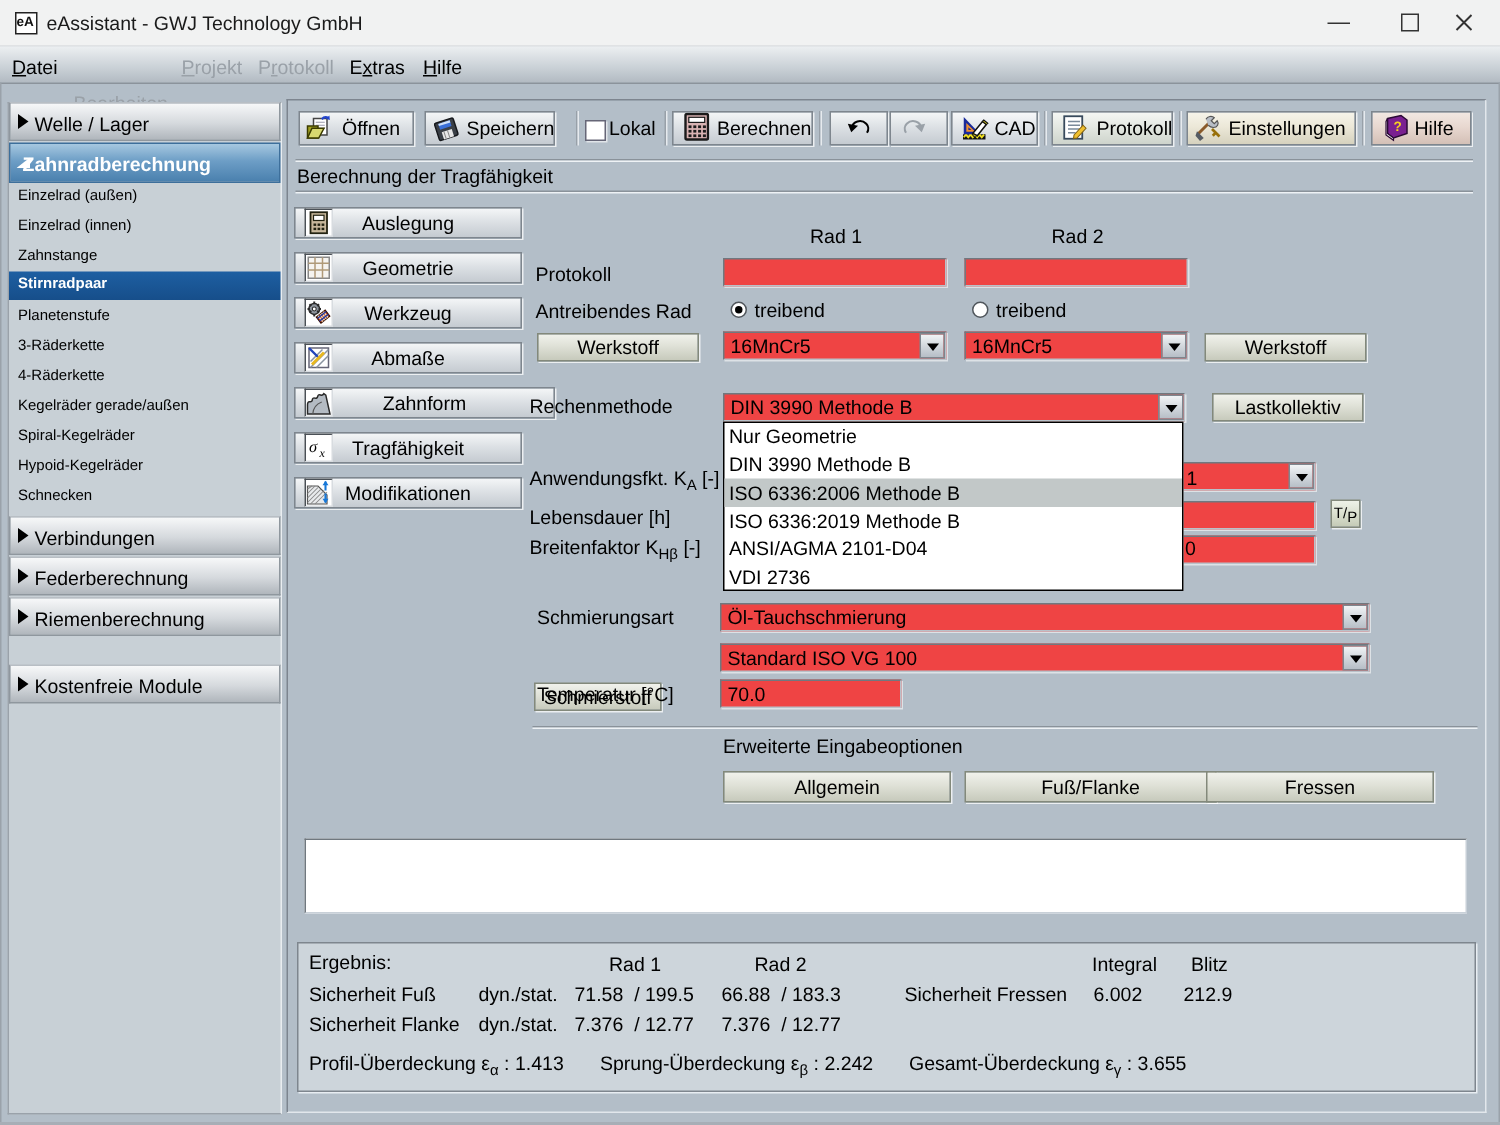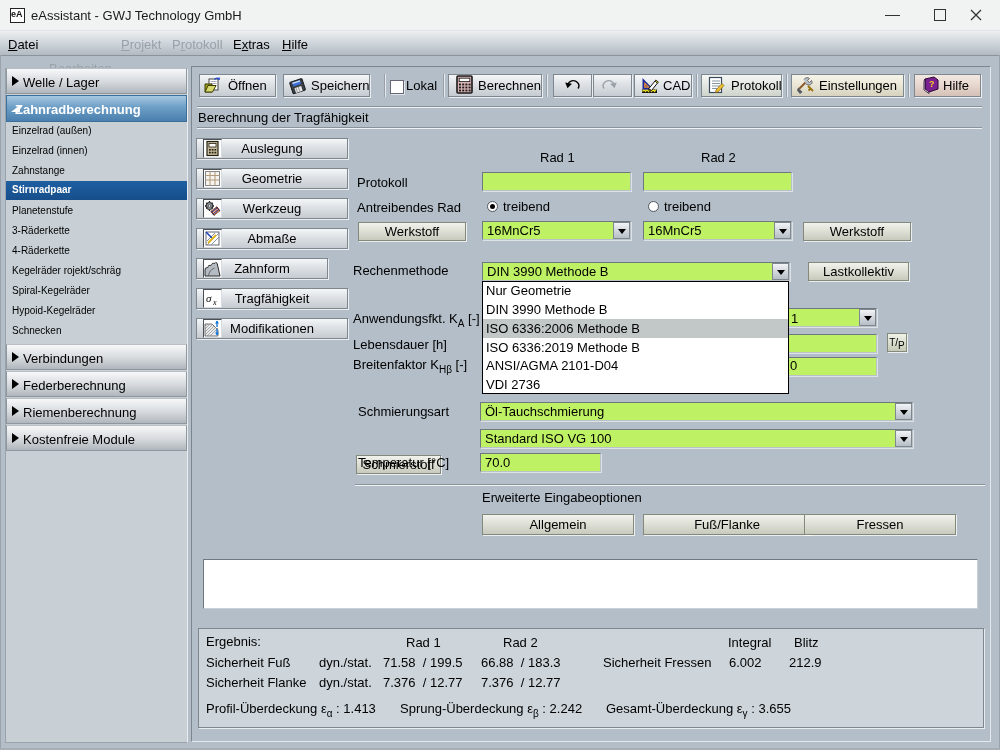--- a/index.html
+++ b/index.html
@@ -8,21 +8,21 @@
   .abs{position:absolute;}
   .lbl{position:absolute;font-size:13px;color:#000;white-space:nowrap;line-height:14px;}
   .btn{position:absolute;border:1px solid #7e868e;
        background:linear-gradient(#f4f6f7,#dde1e5 45%,#c5cbd1);
        box-shadow:1px 1px 0 rgba(255,255,255,.75);
        font-size:13px;color:#000;text-align:center;box-sizing:border-box;}
   .abtn{position:absolute;border:1px solid #83897b;
        background:linear-gradient(#f1f2ec,#dfe1d7 45%,#c7cabc);
        box-shadow:1px 1px 0 rgba(255,255,255,.75);
        font-size:13px;color:#000;text-align:center;box-sizing:border-box;}
-  .fld{position:absolute;background:#bef264;box-sizing:border-box;
+  .fld{position:absolute;background:#ef4444;box-sizing:border-box;
        border:1px solid;border-color:#70787f #b9c1c9 #b9c1c9 #70787f;
        box-shadow:1px 1px 0 rgba(255,255,255,.55);
        font-size:13px;color:#000;line-height:16px;padding:1px 0 0 4px;white-space:nowrap;overflow:hidden;}
   .arrbtn{position:absolute;border:1px solid #7e868e;box-sizing:border-box;
        background:linear-gradient(#f2f4f6,#d6dbe0 45%,#b6bec6);}
   .arrbtn:after{content:"";position:absolute;left:50%;top:50%;margin:-2px 0 0 -4px;
        border:4px solid transparent;border-top:5px solid #000;border-bottom:none;}
   .etch{position:absolute;height:0;border-top:1px solid #8a929a;border-bottom:1px solid #eef2f5;}
   .hdr{position:absolute;left:6px;width:181px;height:26px;box-sizing:border-box;
        border:1px solid #8f979e;border-top-color:#b8bec4;
@@ -83,38 +83,38 @@
 </div>
 
 <div class="item" style="top:125px;">Einzelrad (außen)</div>
 <div class="item" style="top:145px;">Einzelrad (innen)</div>
 <div class="item" style="top:165px;">Zahnstange</div>
 <div class="abs" style="left:6px;top:181px;width:181px;height:19px;background:linear-gradient(#1e5fa2,#164e8a);"></div>
 <div class="item" style="top:184px;color:#fff;font-weight:bold;">Stirnradpaar</div>
 <div class="item" style="top:205px;">Planetenstufe</div>
 <div class="item" style="top:225px;">3-Räderkette</div>
 <div class="item" style="top:245px;">4-Räderkette</div>
-<div class="item" style="top:265px;">Kegelräder rojekt/schräg</div>
+<div class="item" style="top:265px;">Kegelräder gerade/außen</div>
 <div class="item" style="top:285px;">Spiral-Kegelräder</div>
 <div class="item" style="top:305px;">Hypoid-Kegelräder</div>
 <div class="item" style="top:325px;">Schnecken</div>
 
 <div class="hdr" style="top:344px;">
     <span class="tri"></span>
     <span class="t">Verbindungen</span>
   </div>
 <div class="hdr" style="top:371px;">
     <span class="tri"></span>
     <span class="t">Federberechnung</span>
   </div>
 <div class="hdr" style="top:398px;">
     <span class="tri"></span>
     <span class="t">Riemenberechnung</span>
   </div>
-<div class="hdr" style="top:425px;">
+<div class="hdr" style="top:443px;">
     <span class="tri"></span>
     <span class="t">Kostenfreie Module</span>
   </div>
 
 <div class="abs" style="left:384px;top:74px;width:1px;height:23px;background:#98a0a8;"></div>
 <div class="abs" style="left:385px;top:74px;width:1px;height:23px;background:#e6eaee;"></div>
 <div class="abs" style="left:443px;top:74px;width:1px;height:23px;background:#98a0a8;"></div>
 <div class="abs" style="left:444px;top:74px;width:1px;height:23px;background:#e6eaee;"></div>
 <div class="abs" style="left:546px;top:74px;width:1px;height:23px;background:#98a0a8;"></div>
 <div class="abs" style="left:547px;top:74px;width:1px;height:23px;background:#e6eaee;"></div>
@@ -266,21 +266,21 @@
 <div class="btn" style="left:196px;top:228px;width:152px;height:21px;line-height:20px;">Abmaße</div>
 <div class="abs icobox" style="left:203px;top:229px;">
     <svg width="17" height="17" viewBox="0 0 17 17">
   <rect x="2" y="2" width="13" height="13" fill="#fff" stroke="#667" stroke-width="1"></rect>
   <path d="M3 15 L15 3 M3 11 L11 3 M7 15 L15 7" stroke="#8a94a0" stroke-width="1"></path>
   <path d="M2 2 L9 9" stroke="#2244bb" stroke-width="1.6"></path>
   <path d="M4 13 L12 5" stroke="#e8b820" stroke-width="2"></path>
 </svg>
   </div>
 
-<div class="btn" style="left:196px;top:258px;width:132px;height:21px;line-height:20px;">Zahnform</div>
+<div class="btn" style="left:196px;top:258px;width:174px;height:21px;line-height:20px;">Zahnform</div>
 <div class="abs icobox" style="left:203px;top:259px;">
     <svg width="17" height="17" viewBox="0 0 17 17">
   <path d="M1 16 L1 10 Q1 7.5 2.5 7.8 Q4 8.1 4.2 6.6 Q4.4 5 5.9 5.4 Q7.4 5.8 7.8 4.3 Q8.2 2.8 9.7 3.3 Q11.2 3.8 11.9 2.4 L13.2 3.4 L16 16 Z" fill="#b4bbc3" stroke="#2a2a2a" stroke-width="1"></path>
   <path d="M4.5 16 Q5 10 10.5 8" fill="none" stroke="#555" stroke-width="0.8"></path>
 </svg>
   </div>
 
 <div class="btn" style="left:196px;top:288px;width:152px;height:21px;line-height:20px;">Tragfähigkeit</div>
 <div class="abs icobox" style="left:203px;top:289px;">
     <svg width="17" height="17" viewBox="0 0 17 17">

